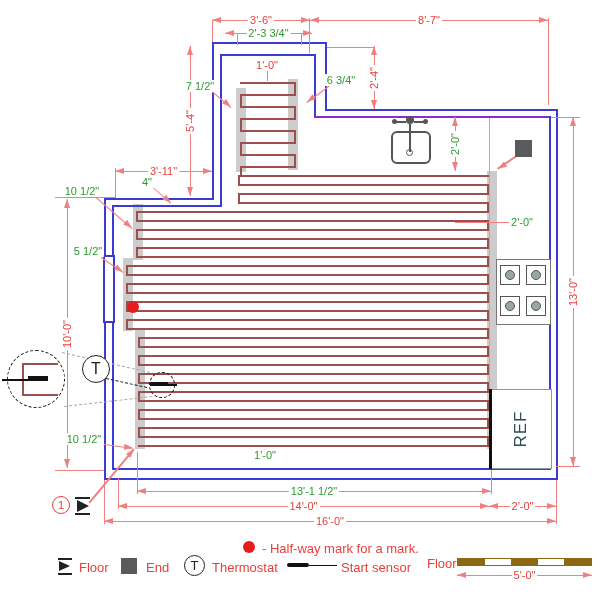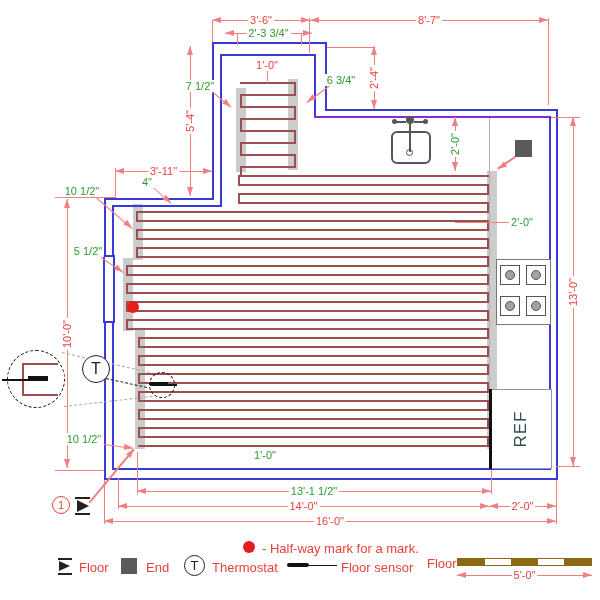--- a/index.html
+++ b/index.html
@@ -55,21 +55,21 @@
 
     <div class="circ" style="left:184px;top:555px;width:21px;height:21px;border:1.5px solid #222;background:#fff;">
       <span style="position:absolute;left:50%;top:50%;transform:translate(-50%,-52%);font-size:13px;color:#222;">T</span>
     </div>
     <span class="legend-txt" style="left:212px;top:567px;color:#e8403a;">Thermostat</span>
 
     <div class="abs" style="left:287px;top:563px;">
       <div style="position:absolute;left:0;top:0;width:22px;height:4px;background:#111;border-radius:2px;"></div>
       <div style="position:absolute;left:22px;top:1.5px;width:28px;height:1.5px;background:#111;"></div>
     </div>
-    <span class="legend-txt" style="left:341px;top:567px;color:#e8403a;">Floor sensor</span>
+    <span class="legend-txt" style="left:341px;top:567px;color:#e8403a;">Start sensor</span>
 
     <span class="legend-txt" style="left:427px;top:563px;color:#e8403a;">Floor</span>
     <div class="abs" style="left:457px;top:558px;width:135px;height:8px;border:1px solid #8b6914;box-sizing:border-box;" id="scaleBar">
         <div style="position: absolute; left: 0px; top: 0px; width: 26.6px; height: 6px; background: rgb(139, 105, 20);"></div>
         <div style="position: absolute; left: 26.6px; top: 0px; width: 26.6px; height: 6px; background: rgb(255, 255, 255);"></div>
         <div style="position: absolute; left: 53.2px; top: 0px; width: 26.6px; height: 6px; background: rgb(139, 105, 20);"></div>
         <div style="position: absolute; left: 79.8px; top: 0px; width: 26.6px; height: 6px; background: rgb(255, 255, 255);"></div>
         <div style="position: absolute; left: 106.4px; top: 0px; width: 26.6px; height: 6px; background: rgb(139, 105, 20);"></div>
       </div>
   </div>

